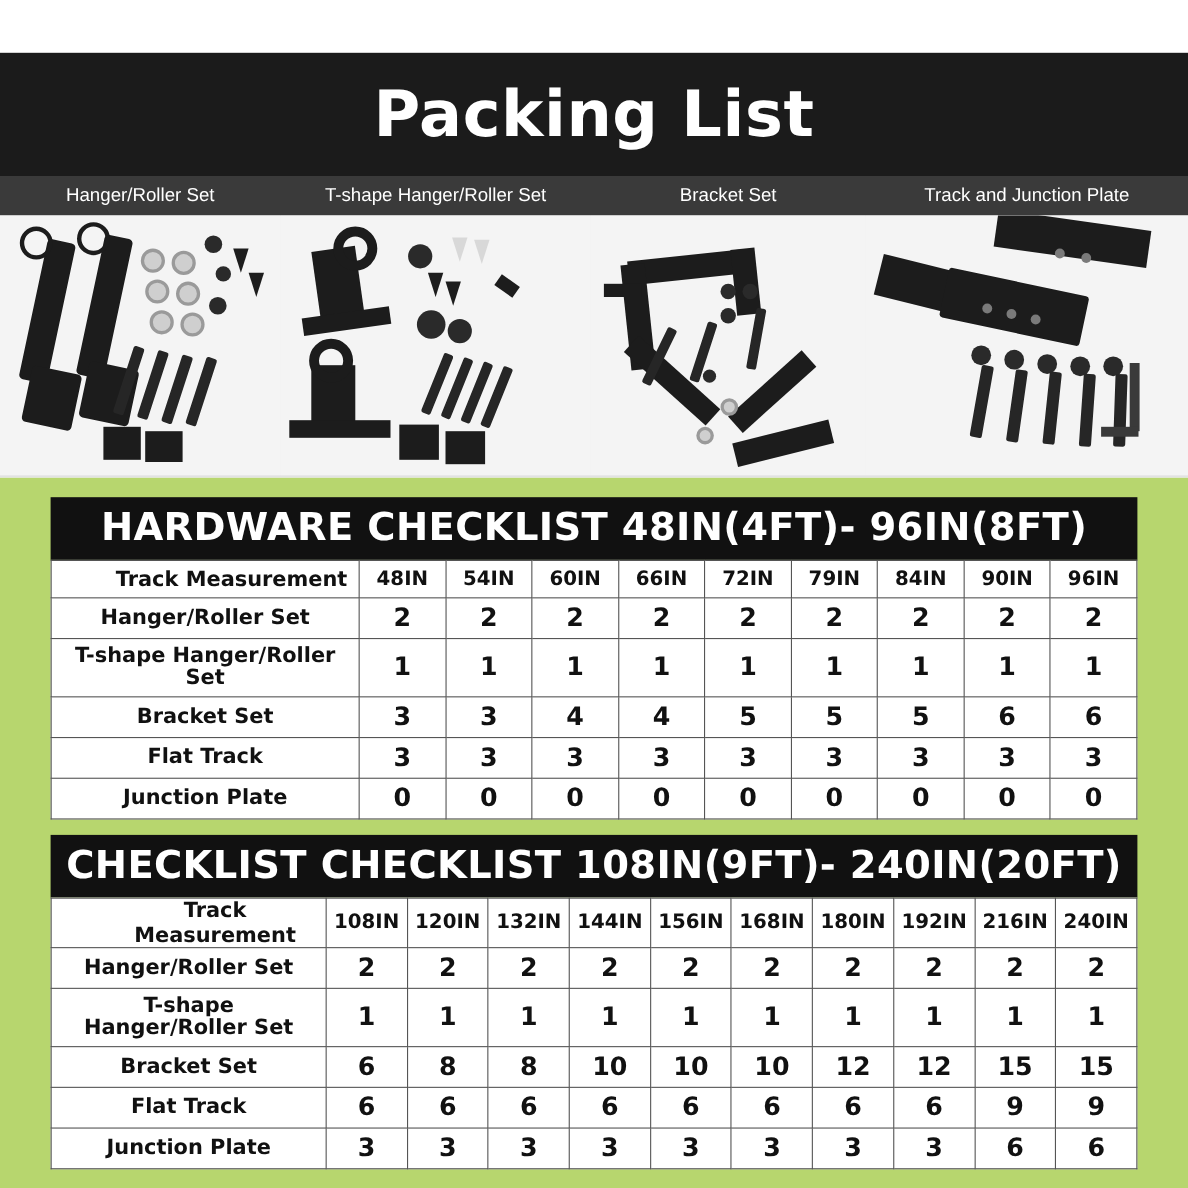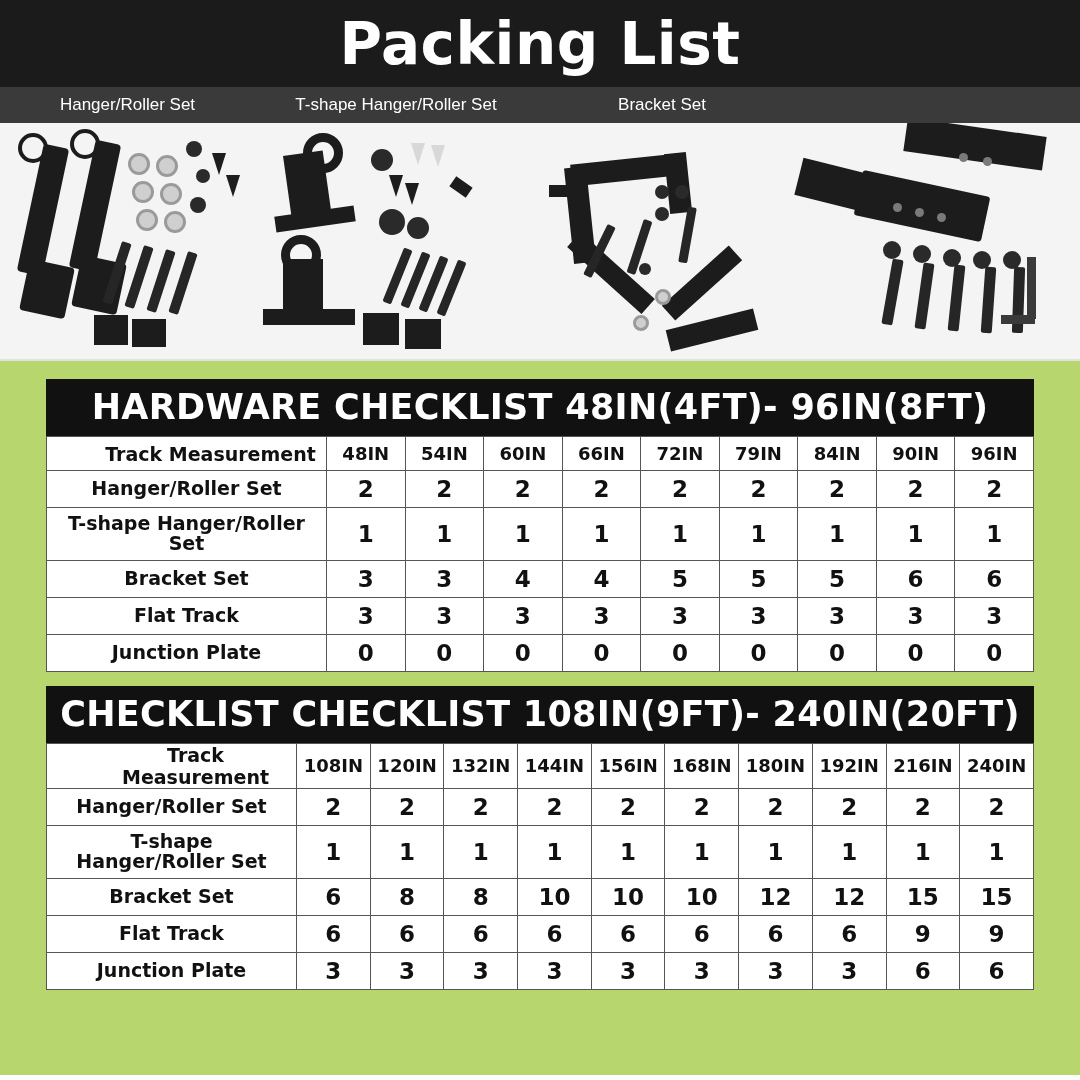--- a/index.html
+++ b/index.html
@@ -7,22 +7,22 @@
     width: 1080px; height: 1080px;
     font-family: "Liberation Sans", sans-serif;
     background: #ffffff;
     overflow: hidden;
   }
   .page { position: relative; width: 1080px; height: 1080px; }
 
   
   .header {
     background: #1b1b1b;
-    height: 87px;
-    display: flex; align-items: center; justify-content: center;
+    height: 112px;
+    display: flex; align-items: center; justify-content: center; margin-top: 48px;
   }
   .header-title {
     color: #ffffff;
     font-size: 58px;
     font-weight: bold;
     letter-spacing: 0.5px;
     font-family: "DejaVu Sans", sans-serif;
   }
 
   
@@ -136,20 +136,21 @@
 <div class="page">
 
   <div class="header">
     <div class="header-title">Packing List</div>
   </div>
 
   <div class="label-strip">
     <div class="label-cell lc1">Hanger/Roller Set</div>
     <div class="label-cell lc2">T-shape Hanger/Roller Set</div>
     <div class="label-cell lc3">Bracket Set</div>
+    <div class="label-cell lc4">Track and Junction Plate</div>
   </div>
 
   <div class="photo-band">
 
     <div class="photo-cell pc1">
       <div class="part" style="left:30px;top:22px;width:26px;height:130px;transform:rotate(12deg);border-radius:4px;"></div>
       <div class="part" style="left:24px;top:140px;width:46px;height:52px;transform:rotate(12deg);border-radius:4px;"></div>
       <div class="part" style="left:82px;top:18px;width:26px;height:130px;transform:rotate(12deg);border-radius:4px;"></div>
       <div class="part" style="left:76px;top:136px;width:46px;height:52px;transform:rotate(12deg);border-radius:4px;"></div>
       <div class="ring" style="left:18px;top:10px;width:30px;height:30px;"></div>

